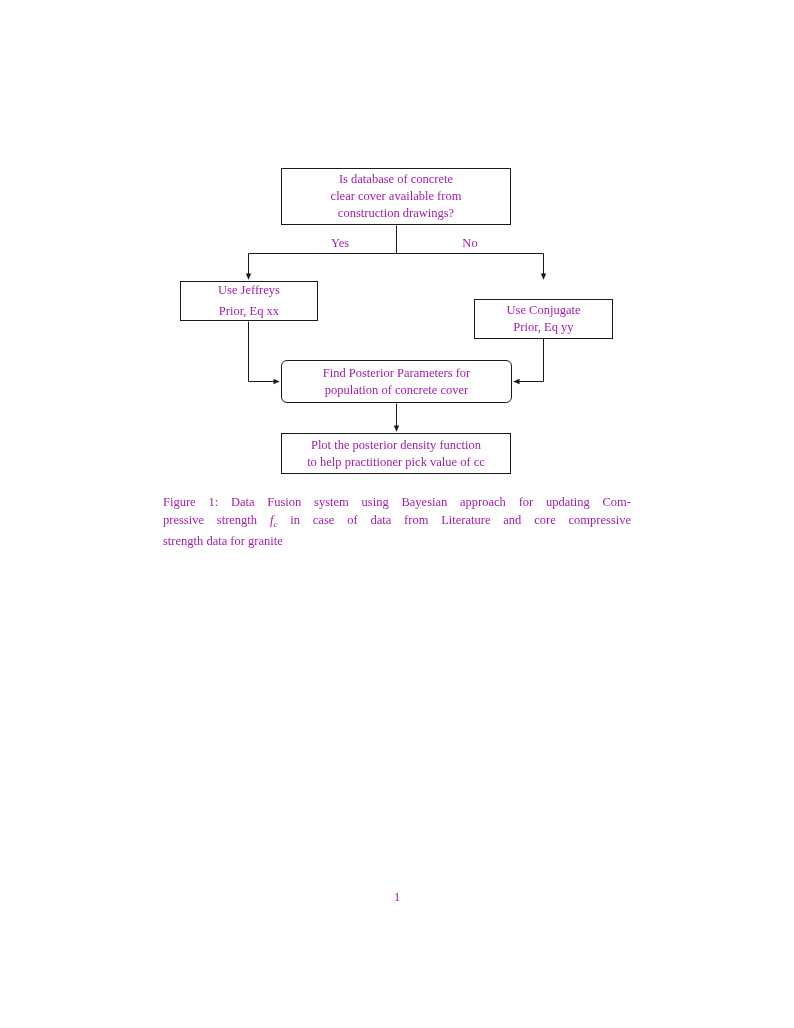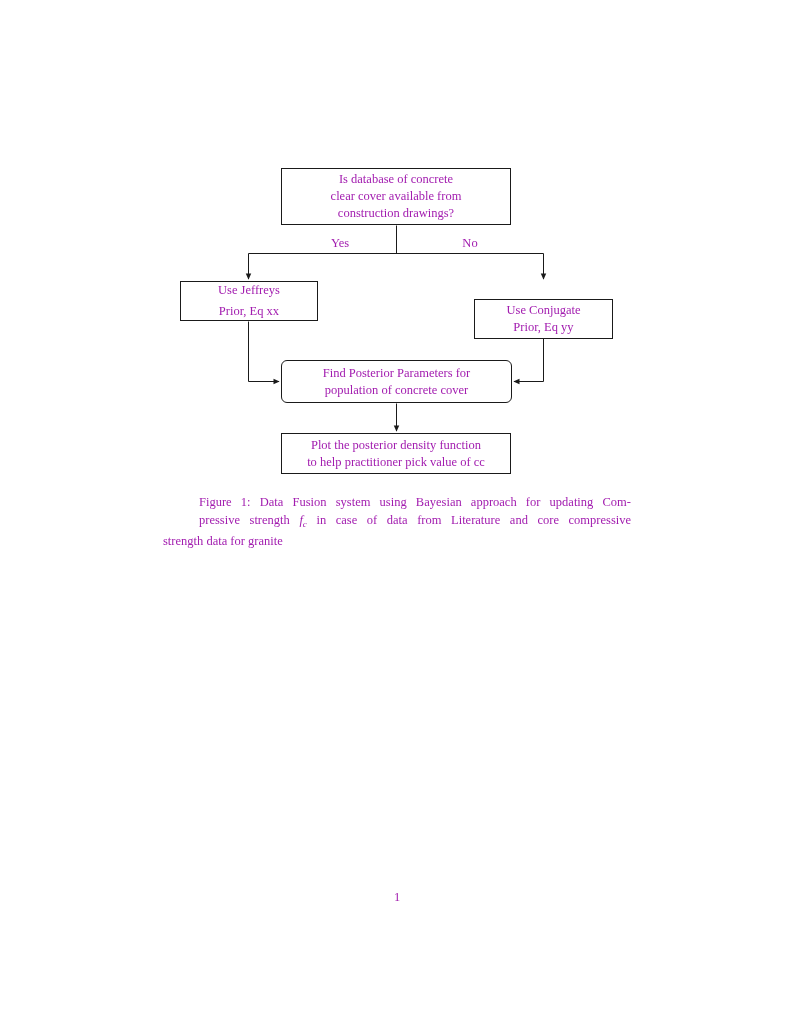--- a/index.html
+++ b/index.html
@@ -49,21 +49,21 @@
   .label-no  { left: 470px; }
   .caption {
     position: absolute;
     left: 163px;
     top: 494px;
     width: 468px;
     font-size: 12.5px;
     line-height: 17.5px;
   }
   .cap-line { display: block; }
-  .cap-line.just { text-align: justify; text-align-last: justify; margin-left: 36px; }
+  .cap-line.just { text-align: justify; text-align-last: justify; }
   .math-var { font-style: italic; }
   .math-sub {
     font-style: italic;
     font-size: 9px;
     vertical-align: -2.5px;
     letter-spacing: 0;
   }
   .page-number {
     position: absolute;
     left: 163px;

